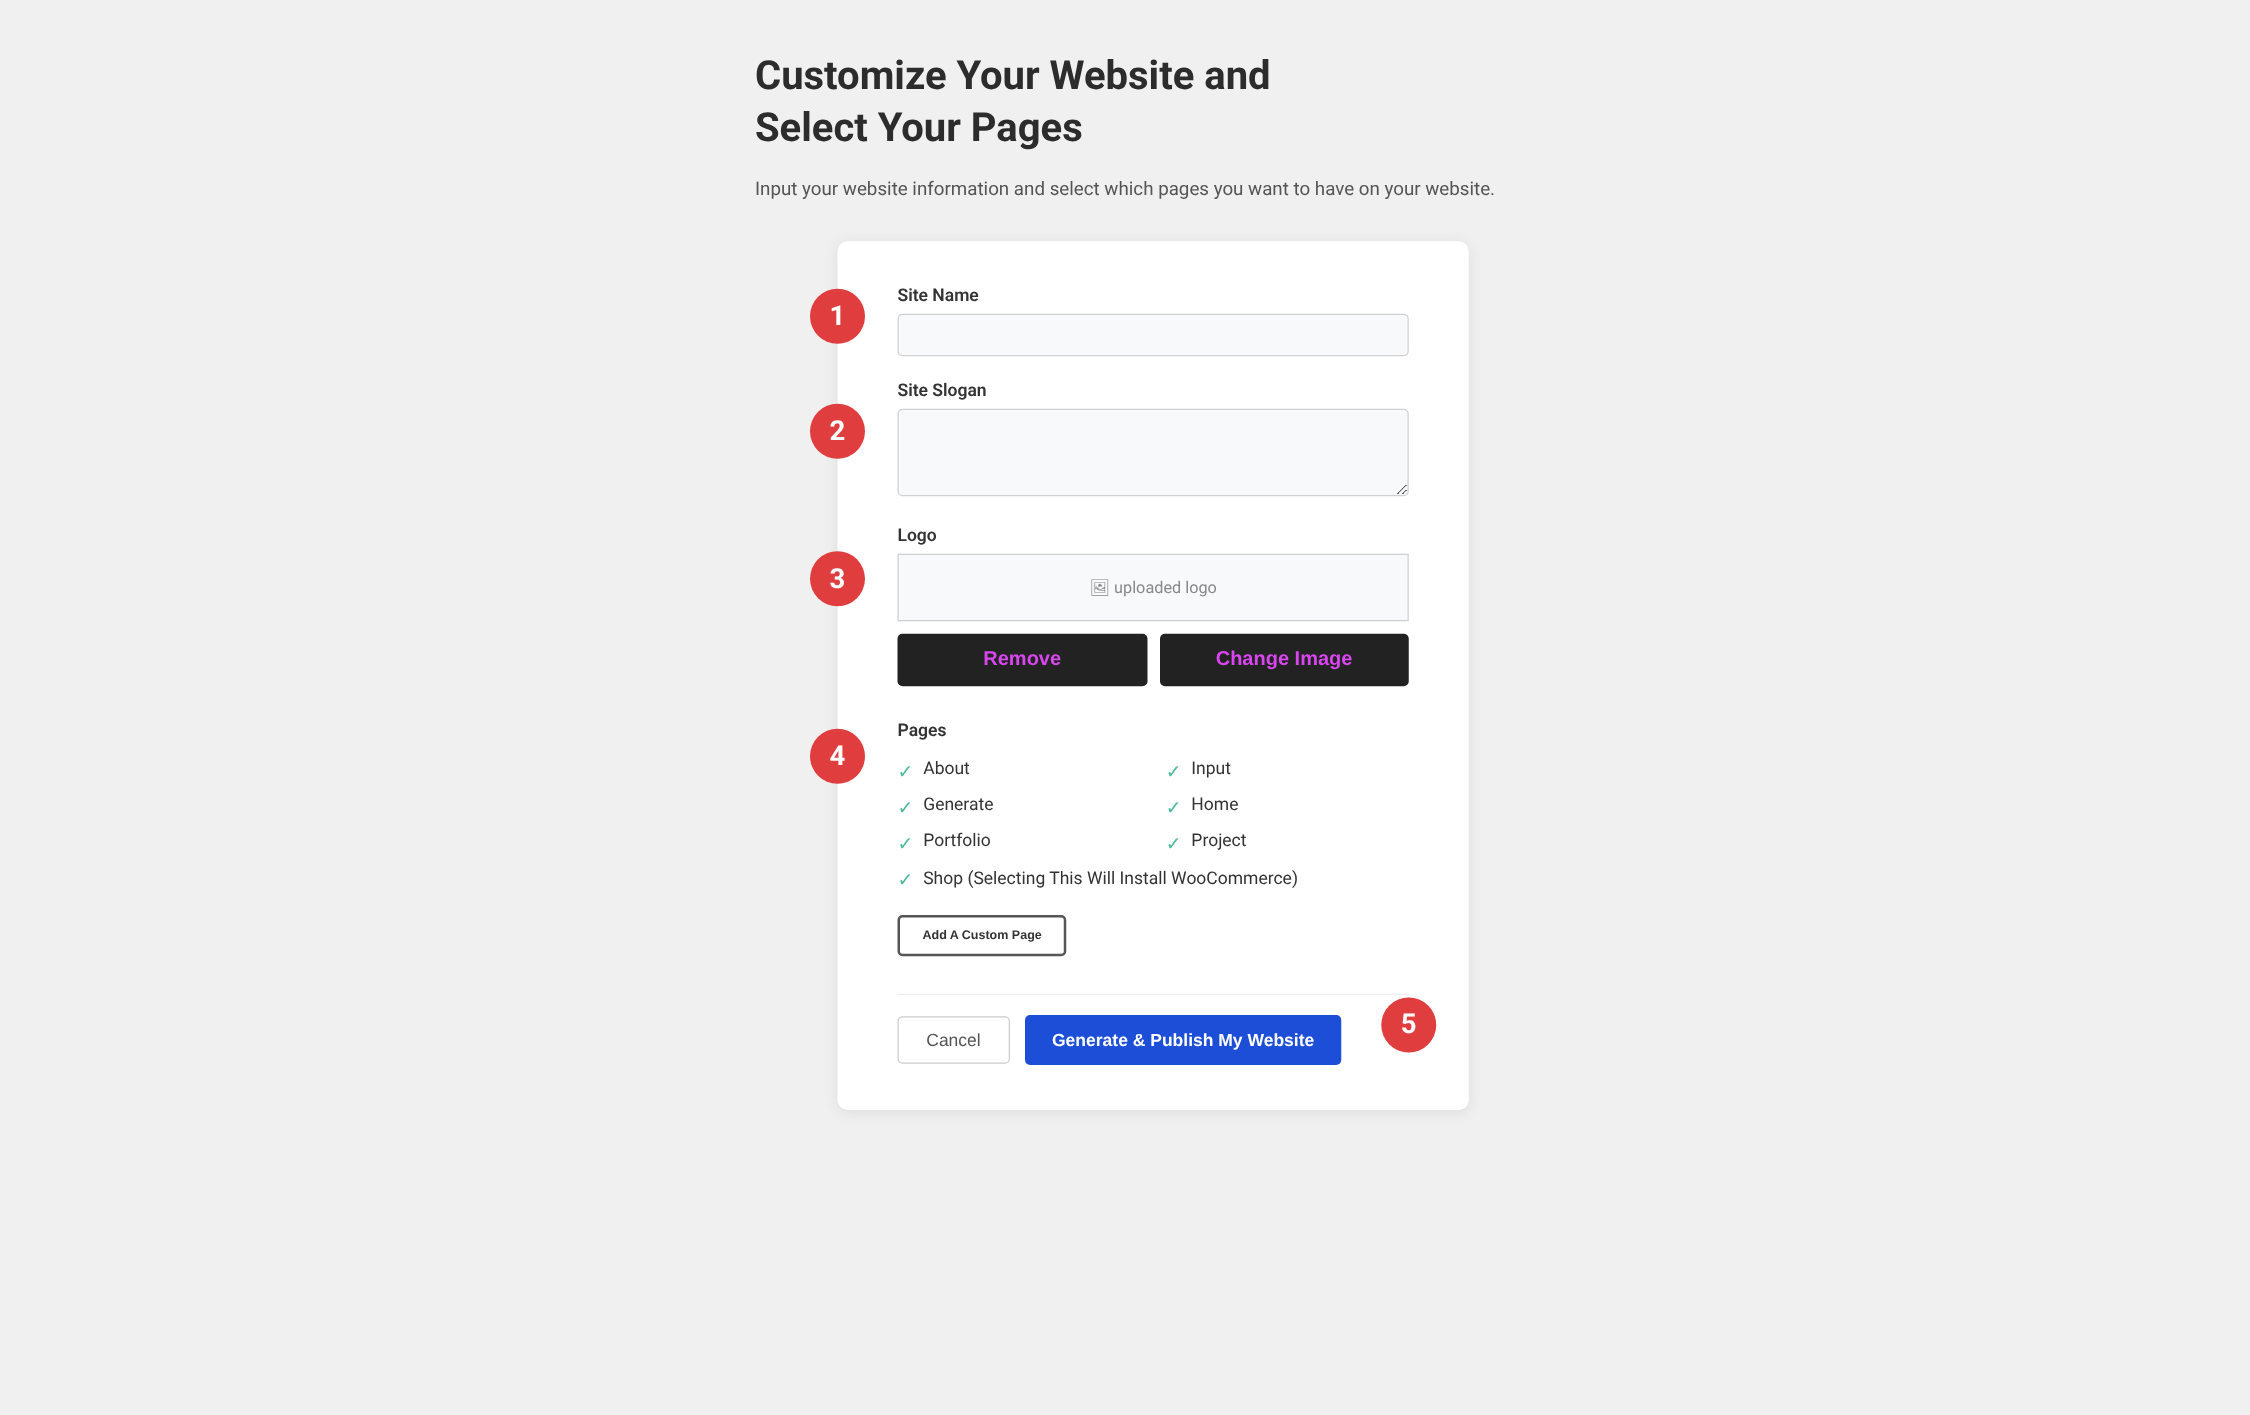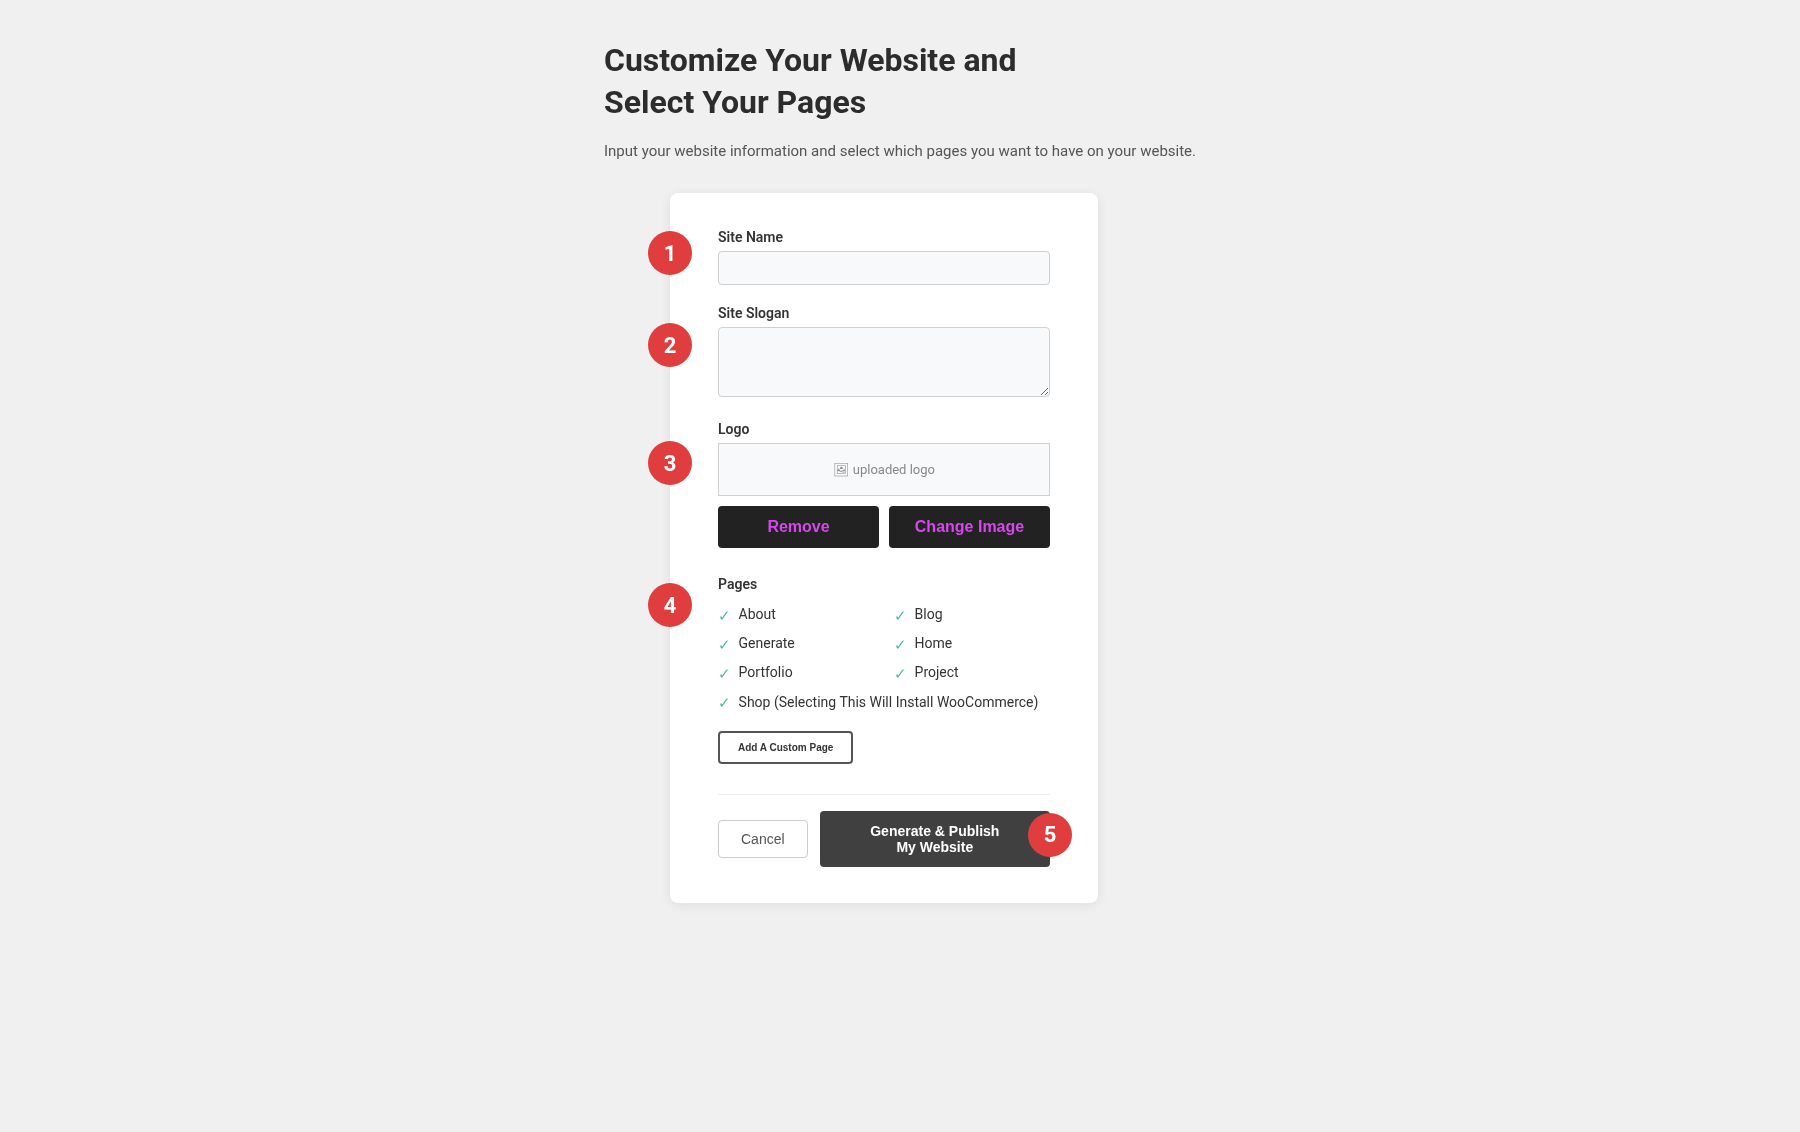--- a/index.html
+++ b/index.html
@@ -34,21 +34,21 @@
     .page-subtitle {
       font-size: 15px;
       color: #555;
       line-height: 1.6;
     }
 
     .card {
       background: #fff;
       border-radius: 8px;
       padding: 36px 48px 36px 48px;
-      width: 428px;
+      width: 505px;
       box-shadow: 0 2px 12px rgba(0,0,0,0.08);
       position: relative;
     }
 
     .step-badge {
       position: absolute;
       left: -22px;
       width: 44px;
       height: 44px;
       border-radius: 50%;
@@ -201,25 +201,25 @@
       background: #fff;
       color: #555;
       border: 1px solid #ccc;
       border-radius: 4px;
       padding: 10px 22px;
       font-size: 14px;
       cursor: pointer;
     }
 
     .btn-publish {
-      background: #404040;
+      background: #1d4ed8;
       color: #fff;
       border: none;
       border-radius: 4px;
-      padding: 12px 40px;
+      padding: 12px 22px;
       font-size: 14px;
       font-weight: 600;
       cursor: pointer;
     }
 
     .step-badge-1 { top: 38px; }
     .step-badge-2 { top: 130px; }
     .step-badge-3 { top: 248px; }
     .step-badge-4 { top: 390px; }
   </style>
@@ -276,21 +276,21 @@
       <div class="pages-label">Pages</div>
       <div class="pages-grid">
 
         <div class="page-item">
           <span class="check-icon">✓</span>
           <span>About</span>
         </div>
 
         <div class="page-item">
           <span class="check-icon">✓</span>
-          <span>Blog</span>
+          <span>Input</span>
         </div>
 
         <div class="page-item">
           <span class="check-icon">✓</span>
           <span>Generate</span>
         </div>
 
         <div class="page-item">
           <span class="check-icon">✓</span>
           <span>Home</span>

